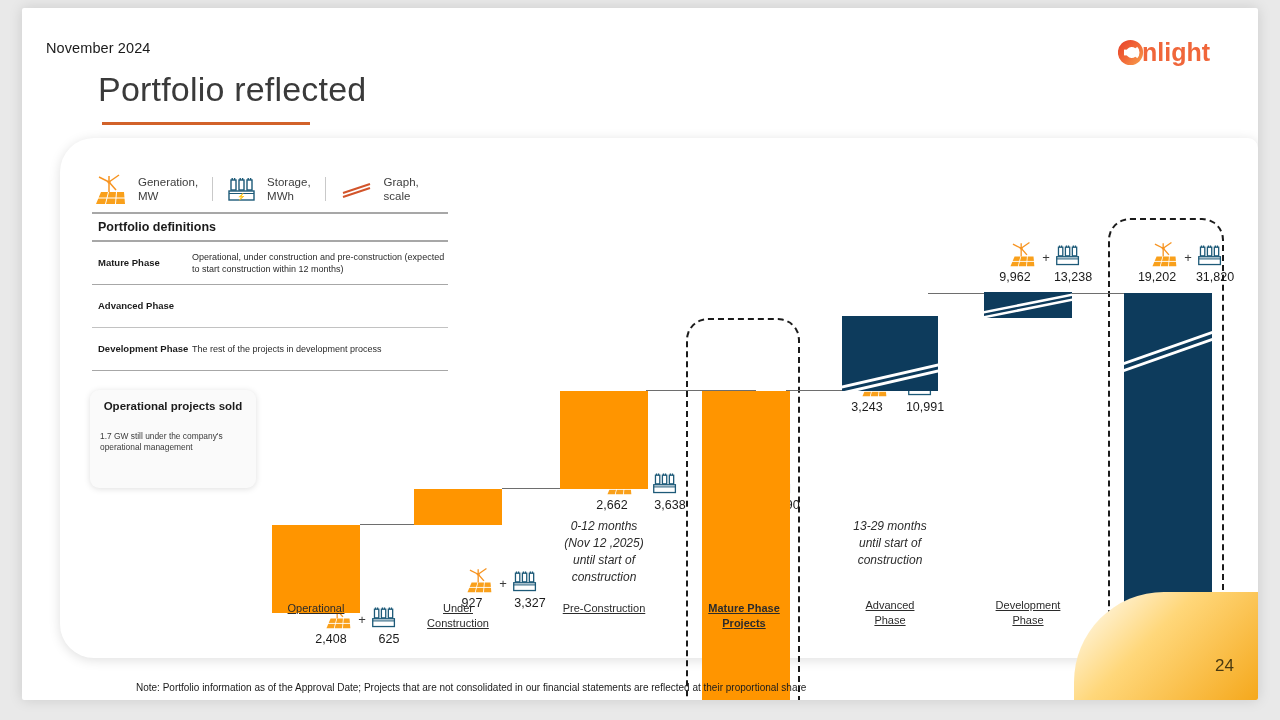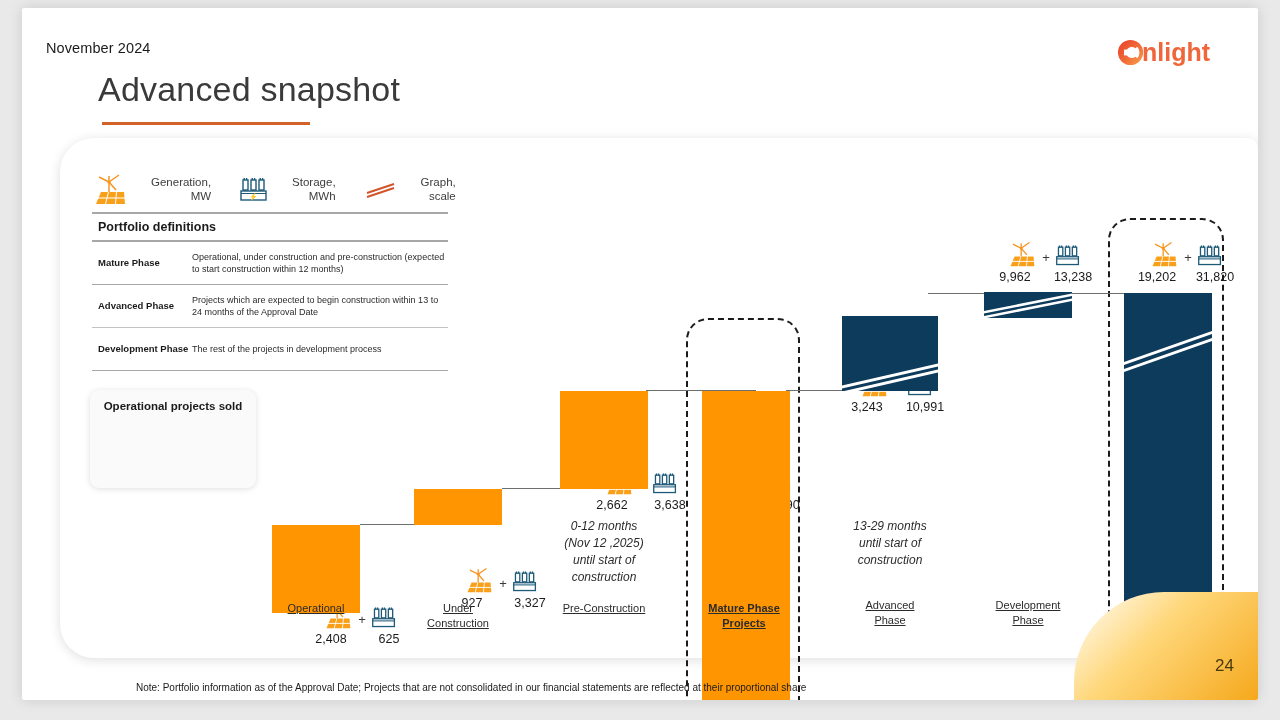--- a/index.html
+++ b/index.html
@@ -40,21 +40,21 @@
     background: #ffffff;
     border-radius: 34px 10px 34px 34px;
     box-shadow: 0 2px 12px rgba(0,0,0,0.13);
   }
   
   #legend {
     position: absolute; left: 70px; top: 158px;
     width: 356px; height: 46px;
     display: flex; align-items: center;
   }
-  .legend-item { display: flex; align-items: center; gap: 23px; text-align: right; }
+  .legend-item { display: flex; align-items: center; gap: 10px; }
   .legend-text { font-size: 11.5px; color: #3d3d3d; line-height: 14px; }
   .legend-sep { width: 1px; height: 24px; background: #c9c9c9; margin: 0 14px; }
   
   #defs { position: absolute; left: 70px; top: 204px; width: 356px; }
   #defs-hr-top  { height: 2px; background: #a7a7a7; }
   #defs-title   { font-size: 12.5px; font-weight: bold; color: #1b1b1b; padding: 6px 0 6px 6px; }
   #defs-hr-mid  { height: 2px; background: #a7a7a7; }
   .def-row { display: flex; align-items: center; min-height: 42px; padding: 5px 0; }
   .def-term { width: 100px; padding-left: 6px; font-size: 9.5px; font-weight: bold; color: #1b1b1b; line-height: 12px; }
   .def-desc { flex: 1; font-size: 9px; color: #2b2b2b; line-height: 12px; }
@@ -112,21 +112,21 @@
     position: absolute; right: 24px; bottom: 24px;
     font-size: 17px; color: #4a3a10;
   }
 </style>
 </head>
 <body>
 
 <div id="slide">
 
   <div id="date">November 2024</div>
-  <div id="title">Advanced snapshot</div>
+  <div id="title">Portfolio reflected</div>
   <div id="title-rule"></div>
 
   <div id="logo">
     <svg width="126" height="34" viewBox="0 0 126 34">
       <defs>
         <linearGradient id="eg" x1="0" y1="0" x2="1" y2="1">
           <stop offset="0%" stop-color="#e8452c"></stop>
             <stop offset="55%" stop-color="#f26b38"></stop>
             <stop offset="100%" stop-color="#f79b4b"></stop>
         </linearGradient>
@@ -211,34 +211,34 @@
     <div id="defs-hr-mid"></div>
 
     <div class="def-row">
       <div class="def-term">Mature Phase</div>
       <div class="def-desc">Operational, under construction and pre-construction (expected to start construction within 12 months)</div>
     </div>
     <div class="def-hr strong"></div>
 
     <div class="def-row">
       <div class="def-term">Advanced Phase</div>
-      <div class="def-desc">Projects which are expected to begin construction within 13 to 24 months of the Approval Date</div>
     </div>
     <div class="def-hr"></div>
 
     <div class="def-row">
       <div class="def-term">Development Phase</div>
       <div class="def-desc">The rest of the projects in development process</div>
     </div>
     <div class="def-hr strong"></div>
   </div>
 
   <div id="sold">
     <div id="sold-title">Operational projects sold</div>
     <div id="sold-body">
+      <div id="sold-note">1.7 GW still under the company's operational management</div>
     </div>
   </div>
 
   <div id="chart">
 
     <div class="dashbox" style="left:626px; top:180px; width:114px; height:452px;"></div>
     <div class="dashbox" style="left:1048px; top:80px; width:116px; height:500px;"></div>
 
     <div class="connector" style="left:300px; top:386px; width:100px;"></div>
     <div class="connector" style="left:442px; top:350px; width:100px;"></div>

